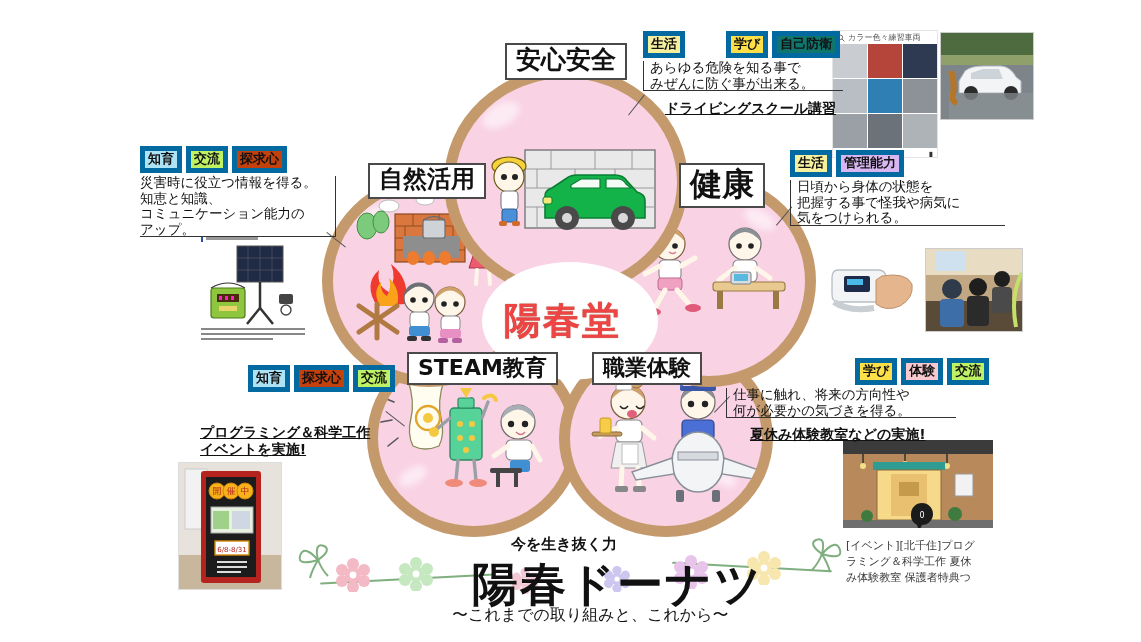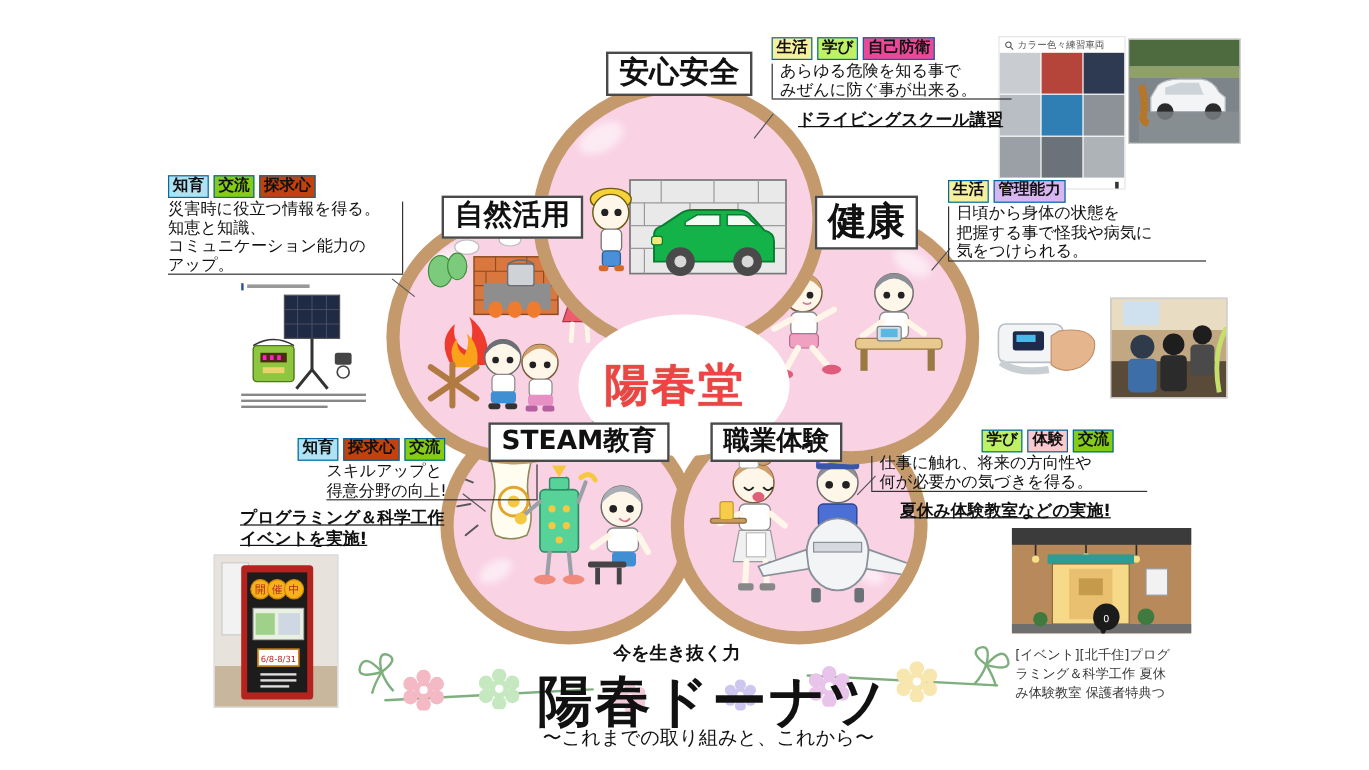--- a/index.html
+++ b/index.html
@@ -44,28 +44,28 @@
     color:#111;font-weight:700;white-space:nowrap;
     padding:1px 9px 3px;line-height:1.15;
     font-family:"DejaVu Sans","Liberation Sans",sans-serif;
   }
 
   
   .anno{position:absolute;z-index:35;}
   .tags{display:flex;gap:4px;margin-bottom:2px;}
   .tag{
     font-size:13px;line-height:1.25;padding:0px 3px 1px;
-    border:1px solid #0369a1;color:#111;font-weight:600;white-space:nowrap;
+    border:5px solid #0369a1;color:#111;font-weight:600;white-space:nowrap;
     font-family:"DejaVu Sans","Liberation Sans",sans-serif;
   }
   .tag.life{background:#f5ef9e;}
-  .tag.learn{background:#bef264;}
-  .tag.defense{background:#ec4899;}
+  .tag.learn{background:#fde047;margin-left:37px;}
+  .tag.defense{background:#0f766e;}
   .tag.edu{background:#aee2f5;}
-  .tag.exchange{background:#84cc16;}
+  .tag.exchange{background:#bef264;}
   .tag.curiosity{background:#c2410c;}
   .tag.manage{background:#d8b6f2;}
   .tag.exp{background:#f9c9cf;}
 
   .body-text{
     font-size:13.5px;line-height:1.15;color:#111;white-space:pre;
     font-family:"DejaVu Sans","Liberation Sans",sans-serif;
   }
   .bracket{position:relative;padding-left:7px;}
   .bracket:before{content:"";position:absolute;left:0;top:1px;bottom:1px;width:1px;background:#333;}
@@ -428,22 +428,20 @@
 気をつけられる。</div>
   </div>
   <div class="leader" style="left:776px;top:225px;width:24px;transform:rotate(-50deg);"></div>
 
   <div class="anno" style="left:248px;top:365px;width:200px;">
     <div class="tags" style="justify-content:flex-start;">
       <span class="tag edu">知育</span>
       <span class="tag curiosity">探求心</span>
       <span class="tag exchange">交流</span>
     </div>
-    <div class="body-text bracket right" style="margin-left:24px;">スキルアップと
-得意分野の向上!</div>
   </div>
   <div class="caption" style="position:absolute;z-index:35;left:200px;top:424px;">プログラミング＆科学工作
 イベントを実施!</div>
   <div class="leader" style="left:386px;top:411px;width:24px;transform:rotate(38deg);"></div>
 
   <div class="anno" style="left:726px;top:358px;width:230px;">
     <div class="tags" style="margin-left:92px;">
       <span class="tag learn">学び</span>
       <span class="tag exp">体験</span>
       <span class="tag exchange">交流</span>
@@ -712,16 +710,16 @@
   <svg class="flower" style="left:800px;top:534px;" width="46" height="40" viewBox="0 0 46 40">
     <g fill="none" stroke="#7fae7f" stroke-width="2">
       <path d="M22 20 q14 -16 18 -4 q3 10 -18 4 z"></path>
       <path d="M22 20 q4 -18 -6 -14 q-8 4 6 14 z"></path>
       <path d="M22 20 q6 10 8 18"></path>
         <path d="M22 20 q-4 10 -10 16"></path>
     </g>
   </svg>
 
   <div class="sub-top" style="left:511px;top:535px;">今を生き抜く力</div>
-  <div class="main-title" style="left:448px;top:554px;">陽春ドーナツ</div>
+  <div class="main-title" style="left:472px;top:554px;">陽春ドーナツ</div>
   <div class="sub-bot" style="left:452px;top:605px;">〜これまでの取り組みと、これから〜</div>
 
 </div>
 
 </body></html>

